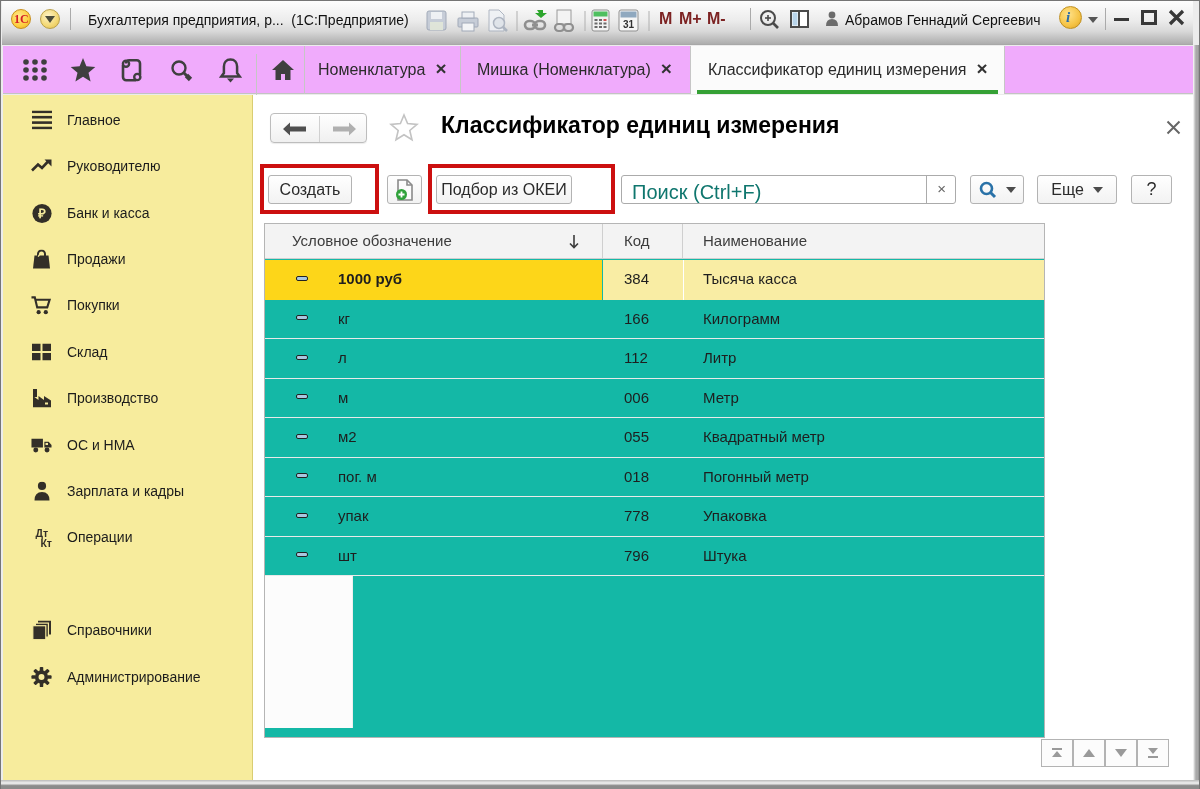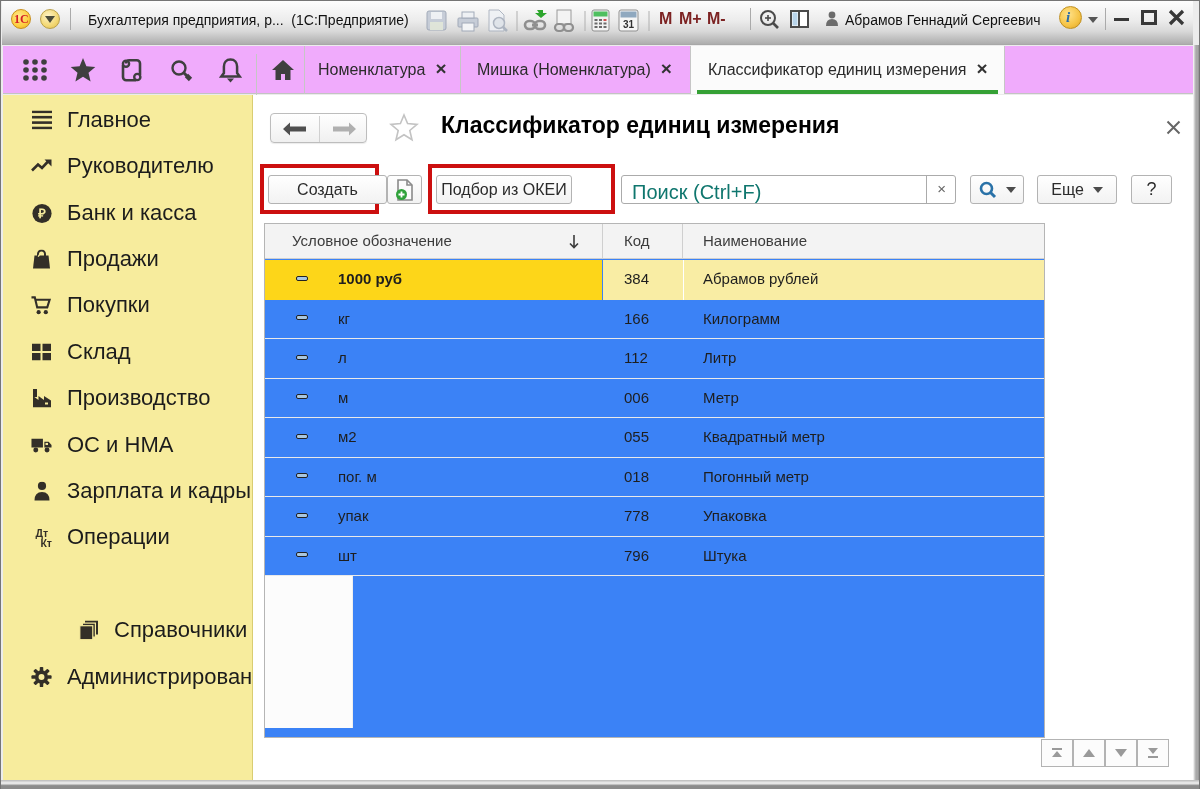--- a/index.html
+++ b/index.html
@@ -18,21 +18,21 @@
 .abs { position:absolute; }
 .btn { position:absolute; background:linear-gradient(#ffffff,#f2f2f2); border:1px solid #b3b3b3; border-radius:3px; color:#2b2b2b; font-size:16px; display:flex; align-items:center; justify-content:center; }
 .redbox { position:absolute; border:4px solid #cc0f0f; }
 .hdrcell { position:absolute; color:#3c3c3c; font-size:15px; top:8px; }
 .row { position:absolute; left:0; width:905px; height:39.5px; border-bottom:1px solid #e9e9e9; }
 .sym { position:absolute; left:73px; top:10px; font-size:15px; color:#1e1e1e; }
 .code { position:absolute; left:359px; top:10px; font-size:15px; color:#1e1e1e; }
 .nm { position:absolute; left:438px; top:10px; font-size:15px; color:#1e1e1e; }
 .rowicon { position:absolute; left:31px; top:15.5px; width:12px; height:5px; background:#a9c7df; border:1.5px solid #222222; border-radius:2px; }
 .menuitem { position:absolute; left:0; width:249px; height:46px; }
-.mi-text { position:absolute; left:64px; top:50%; transform:translateY(-50%); font-size:22px; color:#1c1c1c;text-align:right; }
+.mi-text { position:absolute; left:64px; top:50%; transform:translateY(-50%); font-size:14px; color:#1c1c1c;text-align:right; }
 .mi-icon { position:absolute; left:28px; top:50%; transform:translateY(-50%); width:21px; height:21px; display:flex; align-items:center; justify-content:center; }
 .tab { position:absolute; top:0; height:48px; border-right:1px solid #c6c6c6; display:flex; align-items:center; color:#2b2b2b; font-size:16px; }
 .tbico { position:absolute; top:0; height:48px; display:flex; align-items:center; justify-content:center; }
 </style>
 </head>
 <body>
 <div id="win">
 <div id="frame"></div>
 <div id="rframe"></div>
 <div id="bframe"></div>
@@ -291,21 +291,21 @@
           </svg>
         </div>
     <div class="mi-text">Зарплата и кадры</div>
   </div>
   <div class="menuitem" style="top:419px;">
     <div class="mi-icon" style="font-weight:bold;color:#332f28;font-size:10.5px;line-height:10px;letter-spacing:0;justify-content:flex-end;">
           <div>Дт<br><span style="margin-left:5px;">Кт</span></div>
         </div>
     <div class="mi-text">Операции</div>
   </div>
-  <div class="menuitem" style="top:512px;margin-left:47px;">
+  <div class="menuitem" style="top:512px;">
     <div class="mi-icon">
           <svg width="20" height="20" viewBox="0 0 20 20">
             <rect x="6" y="0" width="13" height="14" fill="#332f28"></rect>
             <rect x="3.4" y="2.6" width="13" height="14" fill="#332f28" stroke="#f7ec9d" stroke-width="1.2"></rect>
             <rect x="0.8" y="5.2" width="13" height="14" fill="#332f28" stroke="#f7ec9d" stroke-width="1.2"></rect>
           </svg>
         </div>
     <div class="mi-text">Справочники</div>
   </div>
   <div class="menuitem" style="top:559px;">
@@ -343,21 +343,21 @@
   </div>
   <svg class="abs" style="left:136px;top:18px;" width="30" height="29" viewBox="0 0 30 29">
         <path d="M15 2 l3.6 8.6 9.4 .8 -7.2 6.1 2.2 9.2 -8 -5 -8 5 2.2 -9.2 -7.2 -6.1 9.4 -.8 z" fill="none" stroke="#c3c3c3" stroke-width="1.6"></path>
       </svg>
   <div class="abs" style="left:188px;top:17px;font-size:23px;font-weight:bold;color:#000;">Классификатор единиц измерения</div>
   <svg class="abs" style="left:913px;top:25px;" width="15" height="15" viewBox="0 0 15 15">
         <path d="M1.5 1.5 L13.5 13.5 M13.5 1.5 L1.5 13.5" stroke="#666" stroke-width="2"></path>
       </svg>
 
   <div class="redbox" style="left:7px;top:69px;width:119px;height:50px;"></div>
-  <div class="btn" style="left:15px;top:80px;width:119px;height:29px;">Создать</div>
+  <div class="btn" style="left:15px;top:80px;width:84px;height:29px;">Создать</div>
   <div class="btn" style="left:134px;top:80px;width:35px;height:29px;">
     <svg width="20" height="22" viewBox="0 0 20 22">
           <path d="M3 1 h9 l5 5 v15 H3 z" fill="#fbfbfb" stroke="#8a8a8a" stroke-width="1.6"></path>
           <path d="M12 1 v5 h5" fill="none" stroke="#8a8a8a" stroke-width="1.6"></path>
           <circle cx="6.5" cy="15.5" r="5.5" fill="#2fa23a"></circle>
           <path d="M6.5 12.5 v6 M3.5 15.5 h6" stroke="#fff" stroke-width="1.8"></path>
         </svg>
   </div>
   <div class="redbox" style="left:175px;top:69px;width:187px;height:50px;"></div>
   <div class="btn" style="left:183px;top:80px;width:136px;height:29px;">Подбор из ОКЕИ</div>
@@ -371,39 +371,39 @@
           <circle cx="7.5" cy="7.5" r="5.5" fill="none" stroke="#2a72a8" stroke-width="2.6"></circle>
           <line x1="11.5" y1="11.5" x2="16" y2="16" stroke="#2a72a8" stroke-width="3"></line>
         </svg>
     <div style="width:0;height:0;border-left:5px solid transparent;border-right:5px solid transparent;border-top:6px solid #4c4c4c;margin-left:9px;"></div>
   </div>
   <div class="btn" style="left:784px;top:80px;width:80px;height:29px;">Еще
     <div style="width:0;height:0;border-left:5px solid transparent;border-right:5px solid transparent;border-top:6px solid #4c4c4c;margin-left:9px;"></div>
   </div>
   <div class="btn" style="left:878px;top:80px;width:41px;height:29px;font-size:18px;">?</div>
 
-  <div class="abs" style="left:11px;top:128px;width:781px;height:515px;border:1px solid #b5b5b5;background:#3b82f6;overflow:hidden;">
+  <div class="abs" style="left:11px;top:128px;width:781px;height:515px;border:1px solid #b5b5b5;background:#14b8a6;overflow:hidden;">
     <div class="abs" style="left:0;top:0;width:903px;height:35px;background:#f3f3f3;border-bottom:1px solid #cfcfcf;">
       <div class="hdrcell" style="left:27px;">Условное обозначение</div>
       <svg class="abs" style="left:303px;top:10px;" width="12" height="15" viewBox="0 0 12 15">
             <path d="M6 1 V13 M2 9.5 L6 13.5 L10 9.5" fill="none" stroke="#3c3c3c" stroke-width="1.6"></path>
           </svg>
       <div class="abs" style="left:337px;top:0;width:1px;height:35px;background:#cfcfcf;"></div>
       <div class="hdrcell" style="left:359px;">Код</div>
       <div class="abs" style="left:417px;top:0;width:1px;height:35px;background:#cfcfcf;"></div>
       <div class="hdrcell" style="left:438px;">Наименование</div>
     </div>
     <div class="row" style="top:36px;border-bottom:none;">
       <div class="abs" style="left:0;top:0;width:337px;height:39.5px;background:#fdd619;"></div>
       <div class="abs" style="left:338px;top:0;width:567px;height:39.5px;background:#f9eda4;"></div>
           <div class="abs" style="left:418px;top:0;width:1px;height:39.5px;background:#ffffff;"></div>
       <div class="rowicon"></div>
           <div class="sym" style="font-weight:bold;">1000 руб</div>
           <div class="code">384</div>
-          <div class="nm">Абрамов рублей</div>
+          <div class="nm">Тысяча касса</div>
     </div>
     <div class="row" style="top:75.5px;">
           <div class="rowicon"></div>
           <div class="sym">кг</div>
           <div class="code">166</div>
           <div class="nm">Килограмм</div>
         </div>
     <div class="row" style="top:115px;">
           <div class="rowicon"></div>
           <div class="sym">л</div>

